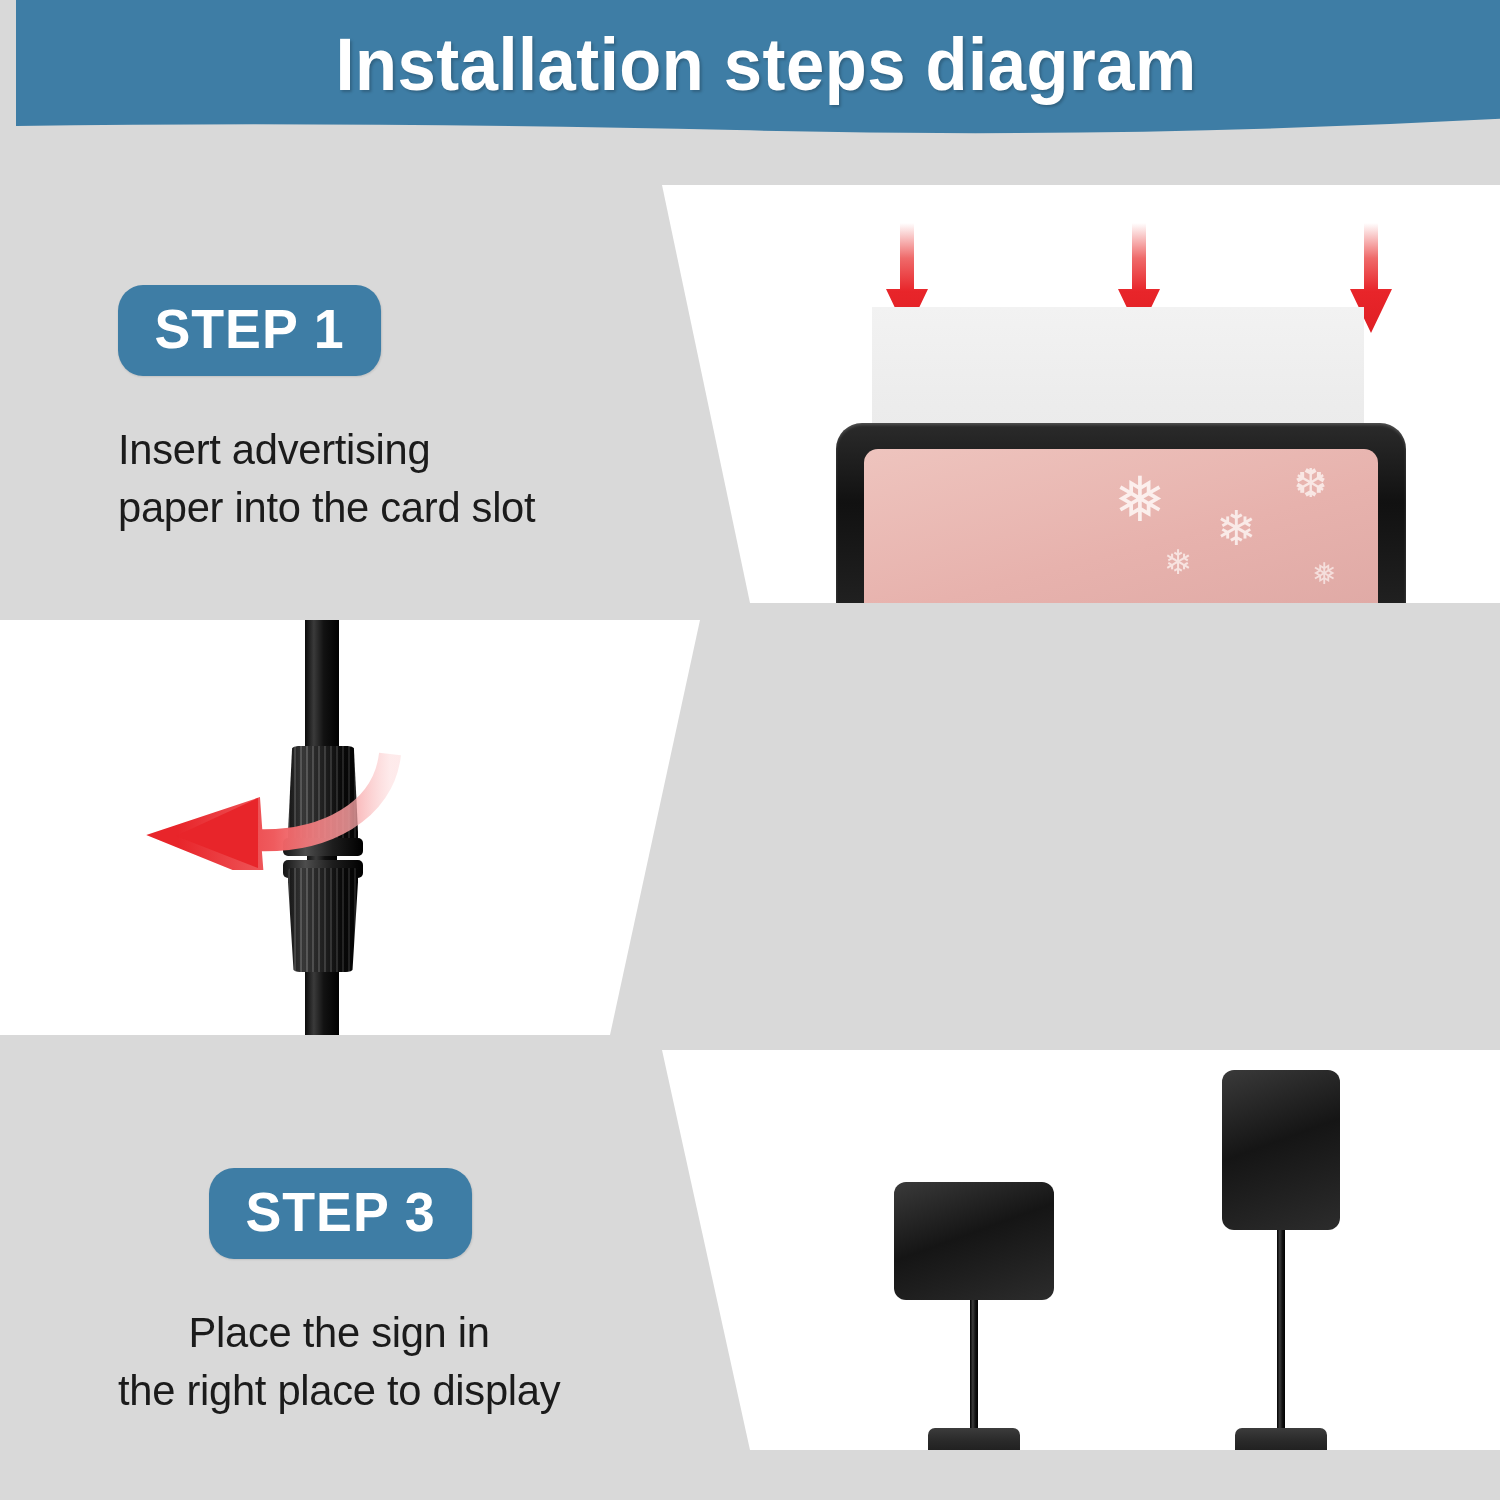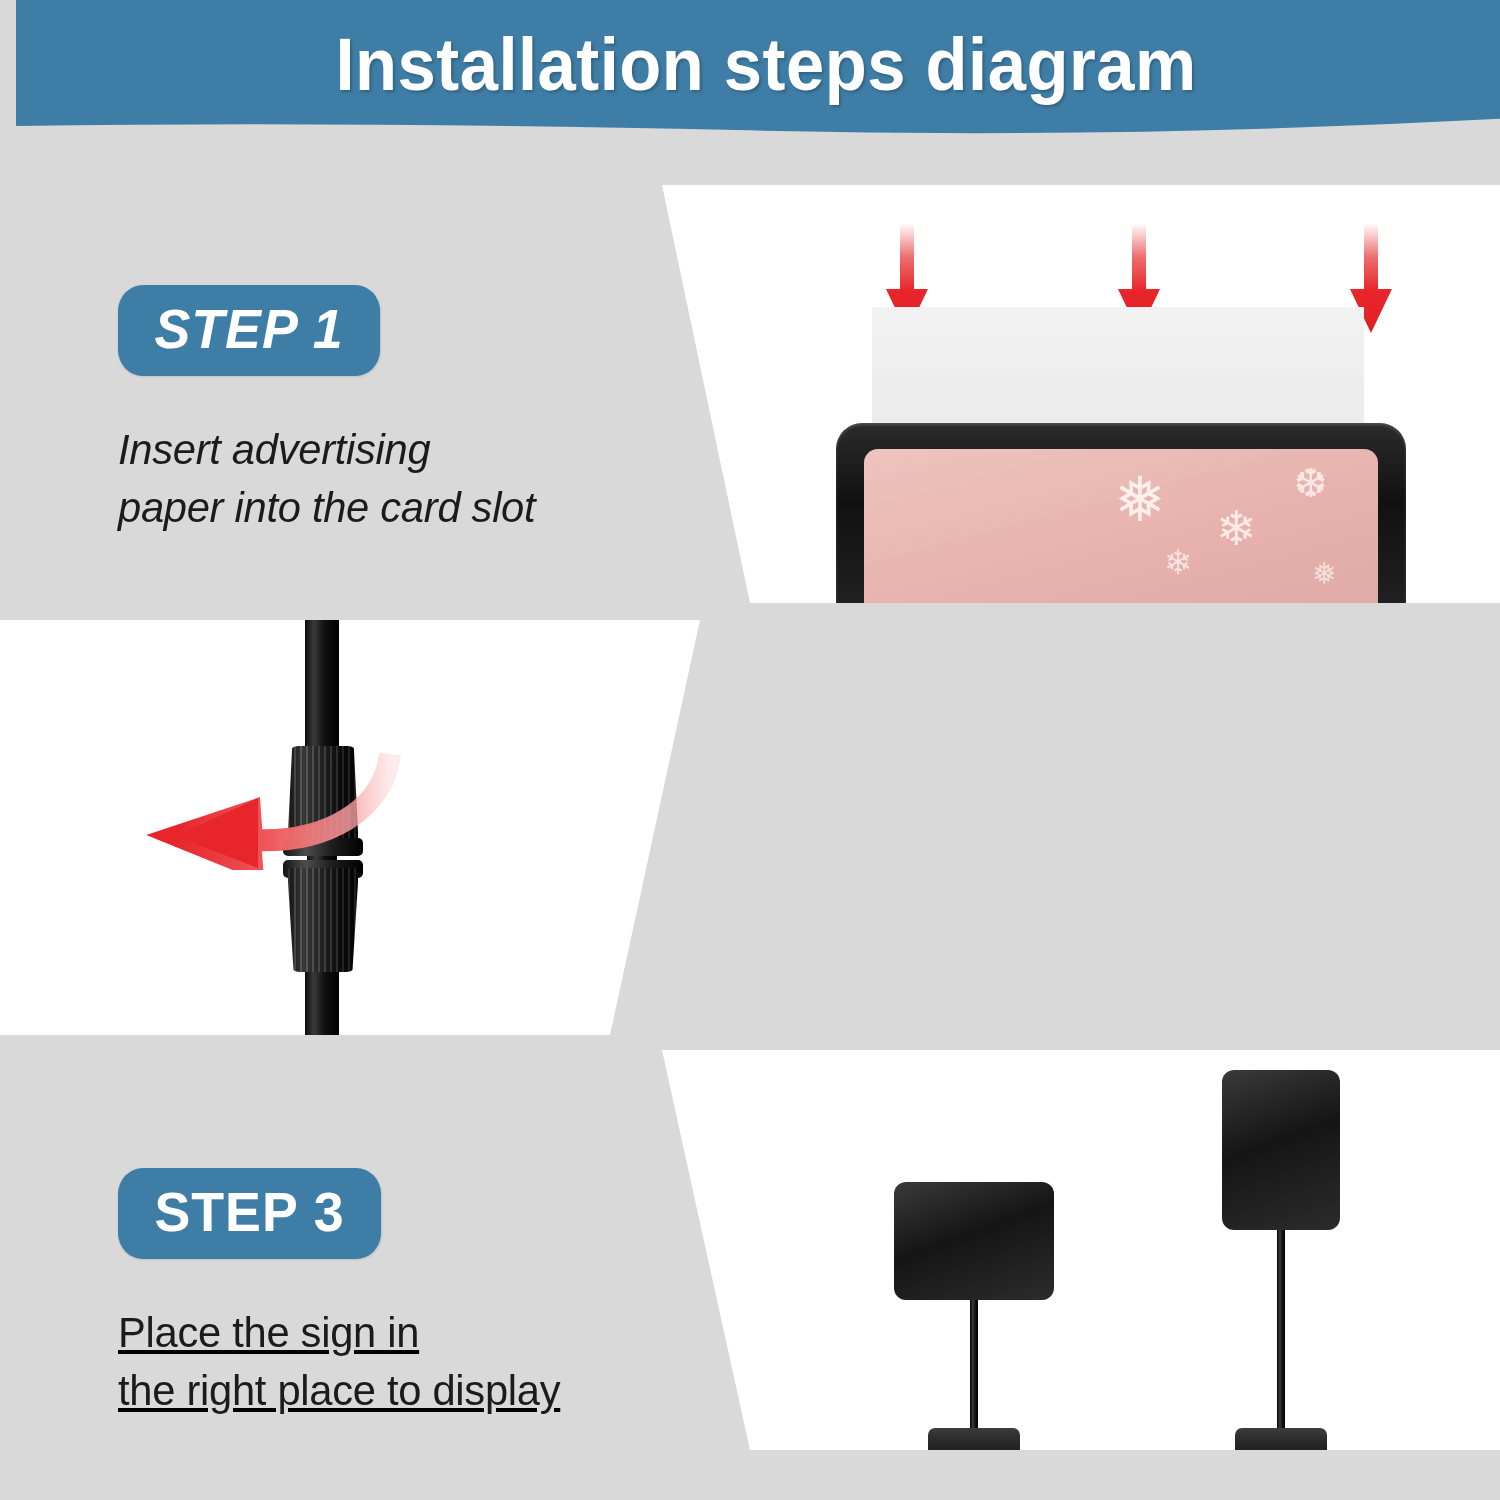--- a/index.html
+++ b/index.html
@@ -42,23 +42,23 @@
     clip-path:polygon(22px 0, 860px 0, 860px 100%, 110px 100%);
   }
   
   .panel-left{
     left:0;width:760px;
     clip-path:polygon(0 0, 700px 0, 610px 100%, 0 100%);
   }
 
   
   .textblock{position:absolute;}
-  .tb1{left:118px;top:100px;text-align:left;font-style:italic;}
+  .tb1{left:118px;top:100px;text-align:left;}
   .tb2{right:100px;top:92px;text-align:right;}
-  .tb3{left:118px;top:118px;text-align:left;text-decoration:underline;}
+  .tb3{left:118px;top:118px;text-align:center;}
 
   .badge{
     display:inline-block;
     background:#3e7da5;
     color:#ffffff;
     border-radius:26px;
     padding:16px 38px 19px 38px;
     font-size:56px;font-weight:bold;
     letter-spacing:1px;
     line-height:1;

